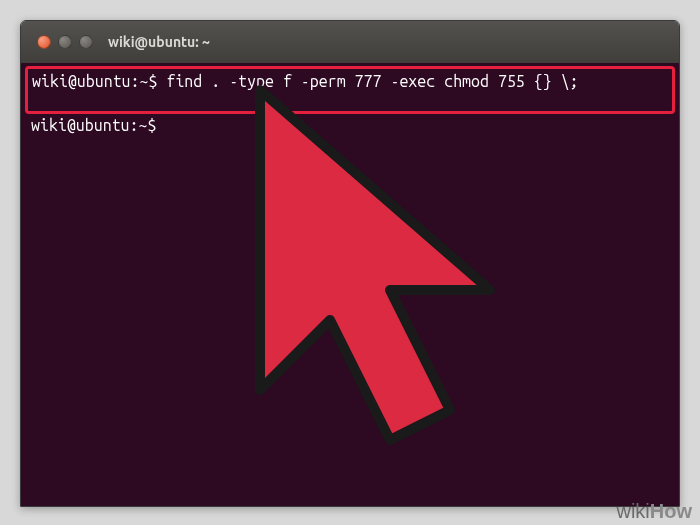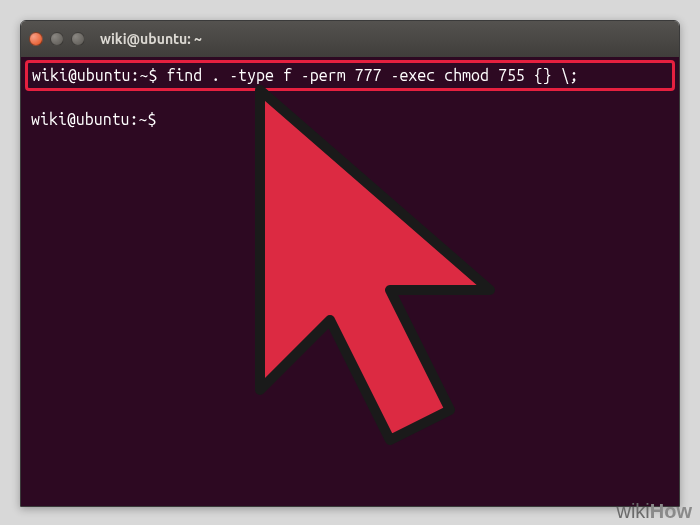--- a/index.html
+++ b/index.html
@@ -16,25 +16,25 @@
       top: 20px;
       left: 20px;
       right: 20px;
       bottom: 18px;
       border: 1px solid #3a3a3a;
       border-radius: 6px 6px 0 0;
       overflow: hidden;
       box-shadow: 0 2px 8px rgba(0,0,0,0.3);
     }
     .titlebar {
-      height: 36px;
+      height: 42px;
       background: linear-gradient(#54524f, #403e3b);
       display: flex;
       align-items: center;
-      padding: 0 8px;
+      padding: 0 16px;
       gap: 7px;
     }
     .win-btn {
       width: 14px;
       height: 14px;
       border-radius: 50%;
       border: 1px solid rgba(0,0,0,0.4);
     }
     .close-btn { background: radial-gradient(circle at 30% 30%, #f79e86, #e24f1b); }
     .min-btn, .max-btn { background: radial-gradient(circle at 30% 30%, #8a8782, #595651); }
@@ -51,21 +51,21 @@
       padding: 2px 4px;
       position: relative;
     }
     .highlight-box {
       position: absolute;
       top: 3px;
       left: 4px;
       right: 4px;
       border: 3px solid #e5203f;
       border-radius: 4px;
-      padding: 2px 4px 3px 4px;
+      padding: 2px 4px 20px 4px;
       background: rgba(0,0,0,0);
     }
     .term-line {
       color: #ffffff;
       font-size: 16px;
       line-height: 1.25;
       white-space: pre-wrap;
       word-break: break-all;
     }
     .prompt-line {

